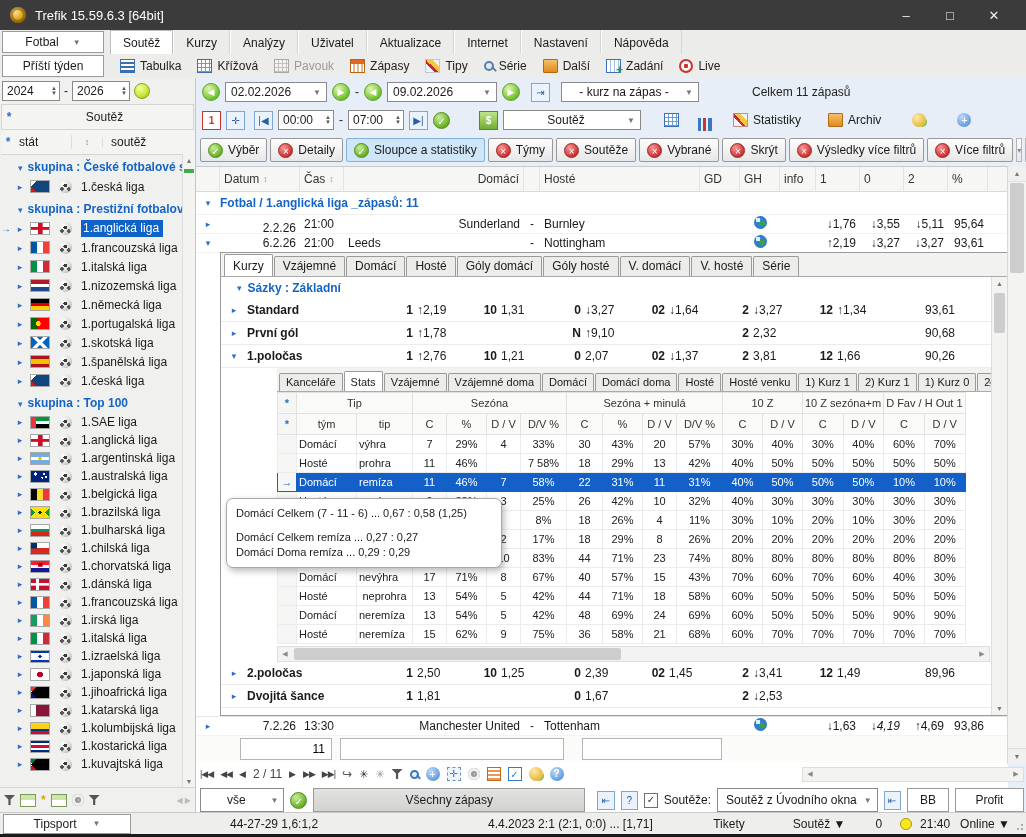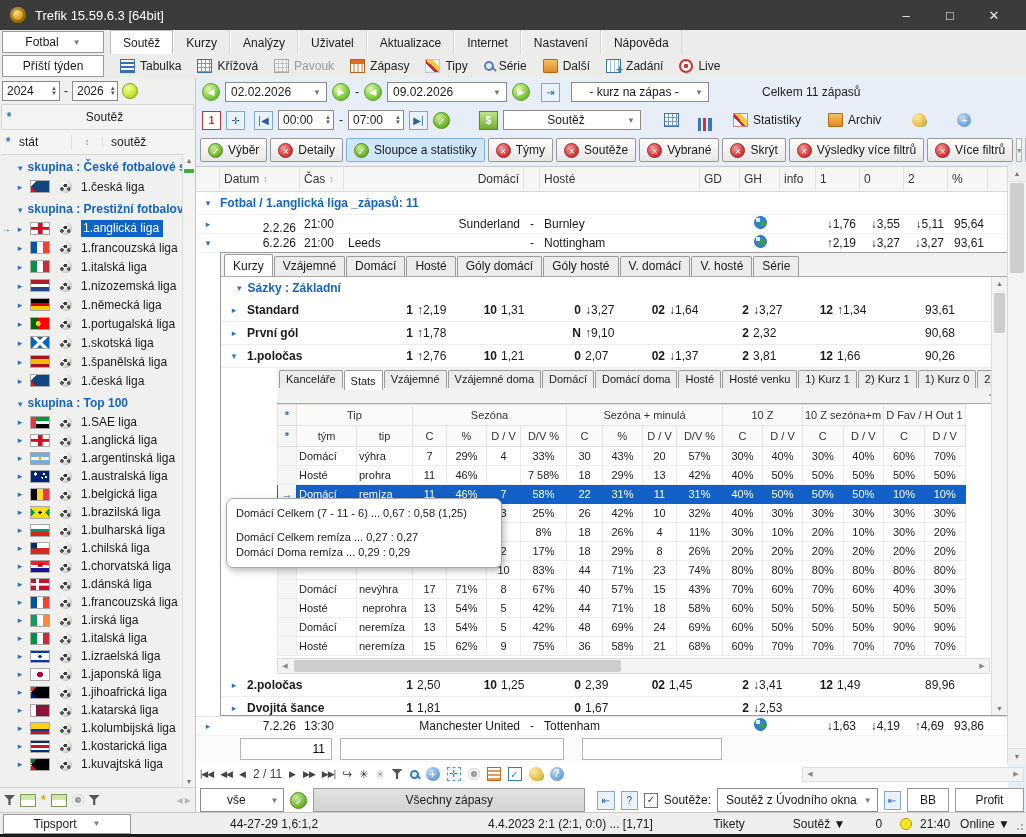--- a/index.html
+++ b/index.html
@@ -126,21 +126,21 @@
   .pscroll{position:absolute;right:0;top:24px;bottom:0;width:15px;background:#f3f3f1;border-left:1px solid #ddd}
   .sazky{display:flex;align-items:center;height:22px;color:#1464c8;font-weight:700;padding-left:16px;gap:6px}
   .betrow{display:flex;align-items:center;height:22px;border-bottom:1px solid #ececec}
   .betrow .bchev{width:26px;text-align:center;color:#2a6fc9;font-size:9px}
   .betrow .bname{width:140px;font-weight:700}
   .betrow .bl{width:26px;text-align:right;font-weight:700;margin-right:4px}
   .betrow .bv{width:54px;text-align:left}
   .betrow .bpct{width:64px;text-align:right;padding-right:6px}
   
   .subwrap{margin-left:56px;margin-right:2px}
-  .subtabs{display:flex;align-items:flex-start;height:36px;background:#f2f2f0;border-bottom:1px solid #aaa;padding:2px 2px 0;gap:1px;box-sizing:border-box;overflow:hidden;position:relative}
+  .subtabs{display:flex;align-items:flex-end;height:24px;background:#f2f2f0;border-bottom:1px solid #aaa;padding:2px 2px 0;gap:1px;box-sizing:border-box;overflow:hidden;position:relative}
   .stab{border:1px solid #9a9a9a;border-bottom:none;background:#ececea;padding:2px 6px 3px;border-radius:2px 2px 0 0;white-space:nowrap;font-size:11px}
   .stab.active{background:#fff;padding-top:4px}
   .st-arrows{position:absolute;right:2px;bottom:4px;display:flex;gap:3px;color:#999;font-size:8px}
   table.stats{border-collapse:collapse;font-size:11px;table-layout:fixed}
   table.stats th{font-weight:400;background:#fafaf9;border:1px solid #e2e2e2;color:#333;height:20px;padding:0 2px;overflow:hidden;white-space:nowrap}
   table.stats td{border:1px solid #ececec;text-align:center;height:16px;padding:1px 2px;color:#222;overflow:hidden;white-space:nowrap}
   table.stats .gut{background:#f6f6f5;color:#2a6fc9;font-weight:700;width:14px}
   table.stats .gb{border-left:1px solid #9a9a9a}
   table.stats tr.sel td{background:#1260c8;color:#fff;border-color:#1260c8}
   table.stats tr.sel td.gut{background:#f6f6f5;color:#1260c8}
@@ -263,21 +263,21 @@
 <div class="sidebar">
   <div class="yearrow">
     <div class="spinbox" style="width:58px">
       <span class="val">2024</span>
       <span class="spin-arr">
           <span>▲</span>
           <span>▼</span>
         </span>
     </div>
     <span>-</span>
-    <div class="spinbox" style="width:46px">
+    <div class="spinbox" style="width:58px">
       <span class="val">2026</span>
       <span class="spin-arr">
           <span>▲</span>
           <span>▼</span>
         </span>
     </div>
     <span class="tennis"></span>
   </div>
   <div class="side-title">
     <span class="blue-star">*</span>
@@ -530,21 +530,21 @@
 
   <div class="row-dates rowflex">
     <span class="gnav">◀</span>
     <div class="combo" style="width:102px">
       <span>02.02.2026</span>
       <span class="caret">▼</span>
     </div>
     <span class="gnav">▶</span>
     <span>-</span>
     <span class="gnav">◀</span>
-    <div class="combo" style="width:120px">
+    <div class="combo" style="width:110px">
       <span>09.02.2026</span>
       <span class="caret">▼</span>
     </div>
     <span class="gnav">▶</span>
     <span class="sq-ic" style="margin-left:6px">⇥</span>
     <div class="combo" style="width:138px;margin-left:6px">
       <span style="flex:1;text-align:center">- kurz na zápas -</span>
       <span class="caret">▼</span>
     </div>
     <span class="total-lbl">Celkem 11 zápasů</span>
@@ -1113,21 +1113,21 @@
         <span class="chevb mc" style="width: 24px;">▸</span>
         <span class="mc" style="width: 80px; text-align: right;">7.2.26</span>
         <span class="mc" style="width: 44px;">13:30</span>
         <span class="mc" style="width: 180px; text-align: right;">Manchester United</span>
         <span class="mc" style="width: 16px; text-align: center;">-</span>
         <span class="mc" style="width: 160px;">Tottenham</span>
         <span class="mc" style="width: 40px;"></span>
         <span class="mc" style="width: 40px; text-align: center;"><span class="ic-globe"></span></span>
         <span class="mc" style="width: 36px;"></span>
         <span class="mc odds" style="width: 44px;">↓1,63</span>
-        <span class="mc odds" style="width: 44px;">↓4,19</span>
+        <span class="mc odds" style="width: 44px; font-style: italic;">↓4,19</span>
         <span class="mc odds" style="width: 44px;">↑4,69</span>
         <span class="mc odds" style="width: 40px;">93,86</span>
       </div>
     </div>
 
   <div class="inputs-row">
     <input class="inp" style="width: 92px; text-align: right;" value="11">
     <input class="inp" style="width: 224px;">
     <input class="inp" style="width: 140px; margin-left: 10px;">
   </div>

